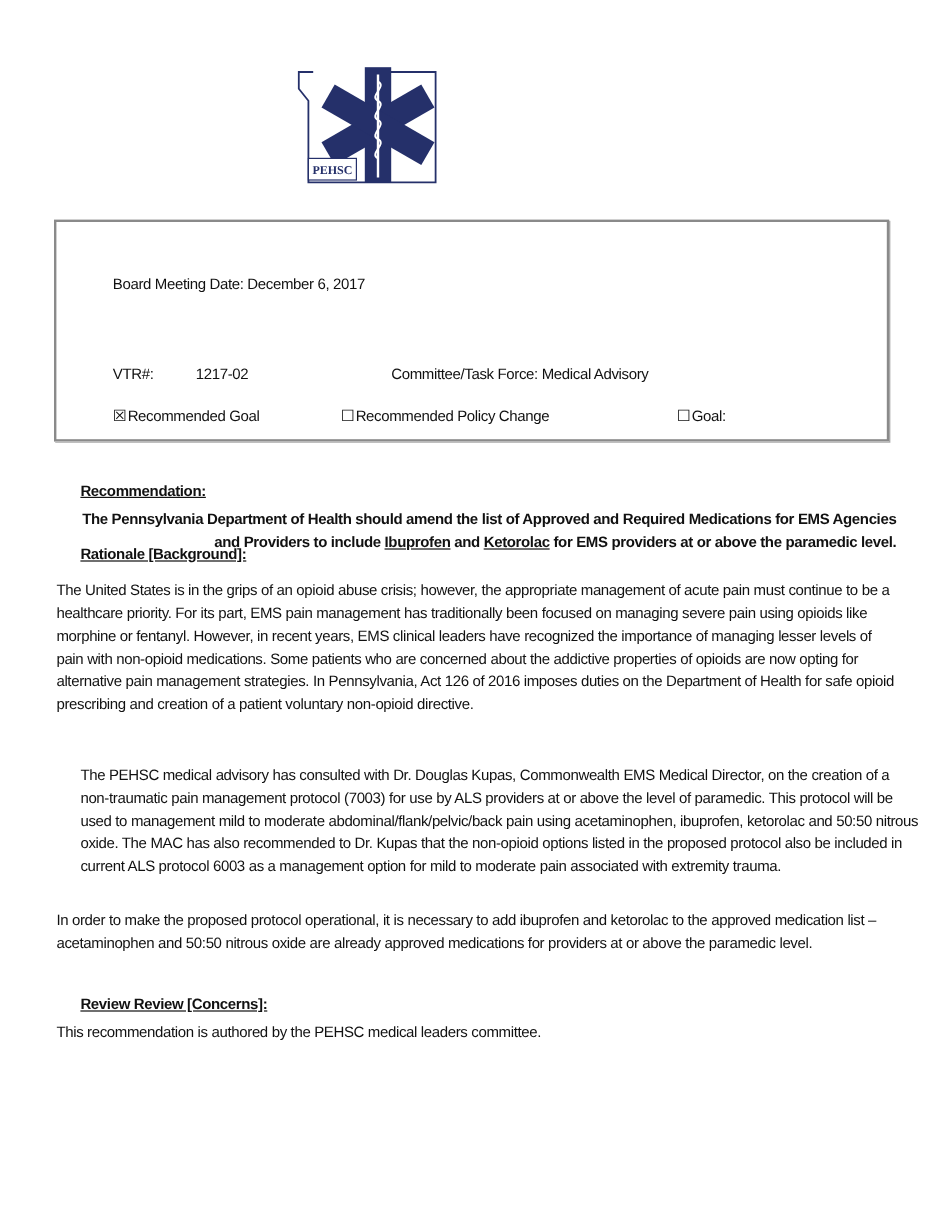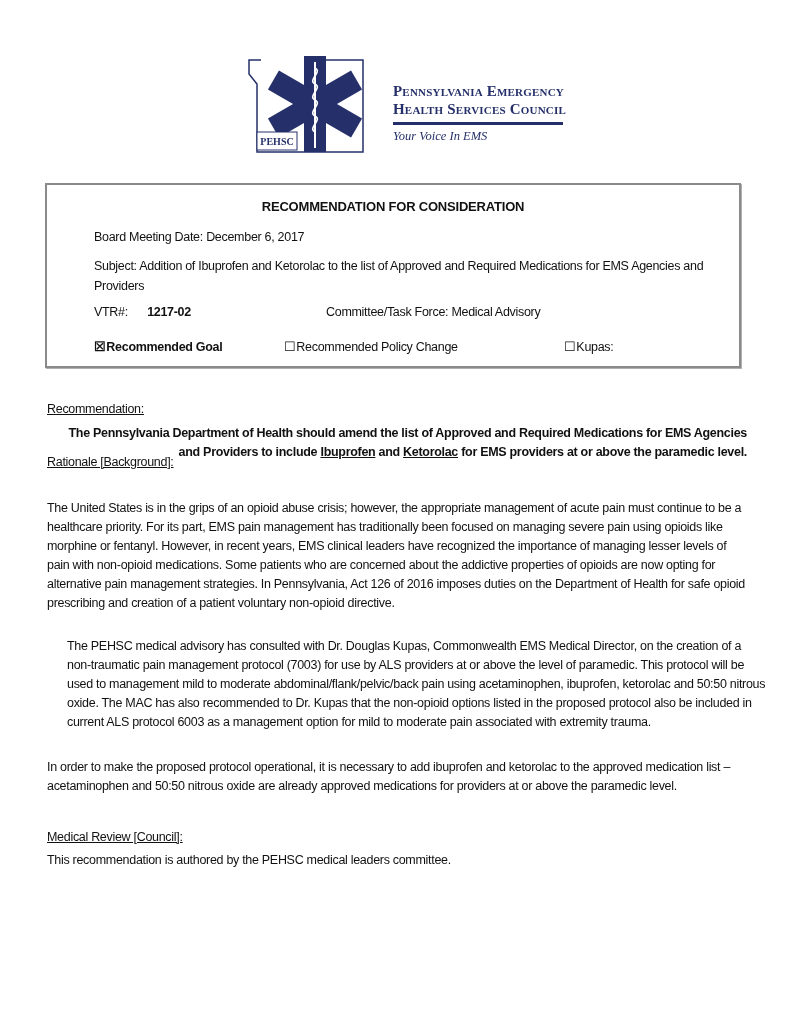--- a/index.html
+++ b/index.html
@@ -26,39 +26,39 @@
       border: 2px solid #8a8a8a; box-shadow: 1px 1px 0 #b0b0b0;
     }
     .box-title {
       position: absolute; left: 0; right: 0; top: 14px; text-align: center;
       font-weight: bold; font-size: 13px; letter-spacing: -0.2px;
     }
     .box-line { position: absolute; left: 47px; font-size: 12.5px; letter-spacing: -0.3px; white-space: nowrap; }
     .row-meeting { top: 45px; text-align: right; }
     .row-subject { top: 71px; line-height: 20px; white-space: normal; width: 610px; }
     .row-vtr { top: 120px; }
-    .row-vtr .vtr-num { margin-left: 16px; font-weight: bold; }
+    .row-vtr .vtr-num { margin-left: 32px; }
     .row-committee { left: 279px; top: 120px; text-align: center; }
     .row-checks { top: 154px; left: 47px; right: 20px; }
     .chk { position: absolute; top: 0; white-space: nowrap; font-size: 12.5px; letter-spacing: -0.3px; }
     .chk-box { font-size: 13px; margin-right: 1px; }
-    .chk-goal { left: 0; font-weight: bold; }
+    .chk-goal { left: 0; }
     .chk-policy { left: 190px; }
     .chk-other { left: 470px; }
 
     .section { position: absolute; left: 47px; width: 700px; font-size: 12.5px; letter-spacing: -0.3px; }
-    .heading { font-weight: normal; text-decoration: underline; }
+    .heading { font-weight: bold; text-decoration: underline; margin-left: 20px; }
     .para { line-height: 19px; }
     .bold { font-weight: bold; }
     .ul { text-decoration: underline; }
 
     .s-rec-head { top: 402px; }
     .s-rec-body { top: 424px; text-align: right; }
     .s-rat-head { top: 455px; }
-    .s-rat-p1 { top: 499px; }
+    .s-rat-p1 { top: 483px; }
     .s-rat-p2 { top: 637px; margin-left: 20px; }
     .s-rat-p3 { top: 758px; }
     .s-med-head { top: 830px; }
     .s-med-body { top: 851px; }
   </style>
 </head>
 <body>
 
 <div class="logo">
   <svg class="logo-mark" viewBox="0 0 128 104" width="128" height="104">
@@ -70,66 +70,55 @@
       <rect x="-11" y="-48" width="22" height="96" transform="rotate(60)"></rect>
       <rect x="-11" y="-48" width="22" height="96" transform="rotate(-60)"></rect>
     </g>
 
     <line x1="72" y1="10" x2="72" y2="96" stroke="#ffffff" stroke-width="2"></line>
     <path d="M72 16 C80 20, 64 28, 72 32 C80 36, 64 44, 72 48 C80 52, 64 60, 72 64 C80 68, 64 76, 72 80" fill="none" stroke="#ffffff" stroke-width="1.6"></path>
 
     <rect x="14" y="80" width="40" height="18" fill="#ffffff" stroke="#25306a" stroke-width="1"></rect>
     <text x="34" y="93" text-anchor="middle" font-family="Liberation Serif, serif" font-size="10" font-weight="bold" fill="#25306a">PEHSC</text>
   </svg>
-  <div class="logo-text">
-    <div class="org-line">Pennsylvania Emergency</div>
-    <div class="org-line">Health Services Council</div>
-    <div class="org-rule"></div>
-    <div class="tagline">Your Voice In EMS</div>
-  </div>
 </div>
 
 <div class="rec-box">
-  <div class="box-title">RECOMMENDATION FOR CONSIDERATION</div>
 
   <div class="box-line row-meeting">
     <span>Board Meeting Date:</span>
     <span>December 6, 2017</span>
   </div>
 
-  <div class="box-line row-subject">
-    <span>Subject:</span>
-    <span>Addition of Ibuprofen and Ketorolac to the list of Approved and Required Medications for EMS Agencies and Providers</span>
-  </div>
 
   <div class="box-line row-vtr">
     <span>VTR#:</span>
     <span class="vtr-num">1217-02</span>
   </div>
 
   <div class="box-line row-committee">
     <span>Committee/Task Force:</span>
     <span>Medical Advisory</span>
   </div>
 
   <div class="box-line row-checks">
     <span class="chk chk-goal">
       <span class="chk-box">☒</span><span>Recommended Goal</span>
     </span>
     <span class="chk chk-policy">
       <span class="chk-box">☐</span><span>Recommended Policy Change</span>
     </span>
     <span class="chk chk-other">
-      <span class="chk-box">☐</span><span>Kupas:</span>
+      <span class="chk-box">☐</span><span>Goal:</span>
     </span>
   </div>
 </div>
 
 <div class="section heading s-rec-head">Recommendation:</div>
 <div class="section para bold s-rec-body"><span>The Pennsylvania Department of Health should amend the list of Approved and Required Medications for EMS Agencies and Providers to include </span><span class="ul">Ibuprofen</span><span> and </span><span class="ul">Ketorolac</span><span> for EMS providers at or above the paramedic level.</span></div>
 
 <div class="section heading s-rat-head">Rationale [Background]:</div>
 <div class="section para s-rat-p1">The United States is in the grips of an opioid abuse crisis; however, the appropriate management of acute pain must continue to be a healthcare priority. For its part, EMS pain management has traditionally been focused on managing severe pain using opioids like morphine or fentanyl. However, in recent years, EMS clinical leaders have recognized the importance of managing lesser levels of pain with non-opioid medications. Some patients who are concerned about the addictive properties of opioids are now opting for alternative pain management strategies. In Pennsylvania, Act 126 of 2016 imposes duties on the Department of Health for safe opioid prescribing and creation of a patient voluntary non-opioid directive.</div>
 <div class="section para s-rat-p2">The PEHSC medical advisory has consulted with Dr. Douglas Kupas, Commonwealth EMS Medical Director, on the creation of a non-traumatic pain management protocol (7003) for use by ALS providers at or above the level of paramedic. This protocol will be used to management mild to moderate abdominal/flank/pelvic/back pain using acetaminophen, ibuprofen, ketorolac and 50:50 nitrous oxide. The MAC has also recommended to Dr. Kupas that the non-opioid options listed in the proposed protocol also be included in current ALS protocol 6003 as a management option for mild to moderate pain associated with extremity trauma.</div>
 <div class="section para s-rat-p3">In order to make the proposed protocol operational, it is necessary to add ibuprofen and ketorolac to the approved medication list – acetaminophen and 50:50 nitrous oxide are already approved medications for providers at or above the paramedic level.</div>
 
-<div class="section heading s-med-head">Medical Review [Council]:</div>
+<div class="section heading s-med-head">Review Review [Concerns]:</div>
 <div class="section para s-med-body">This recommendation is authored by the PEHSC medical leaders committee.</div>
 
 </body></html>

